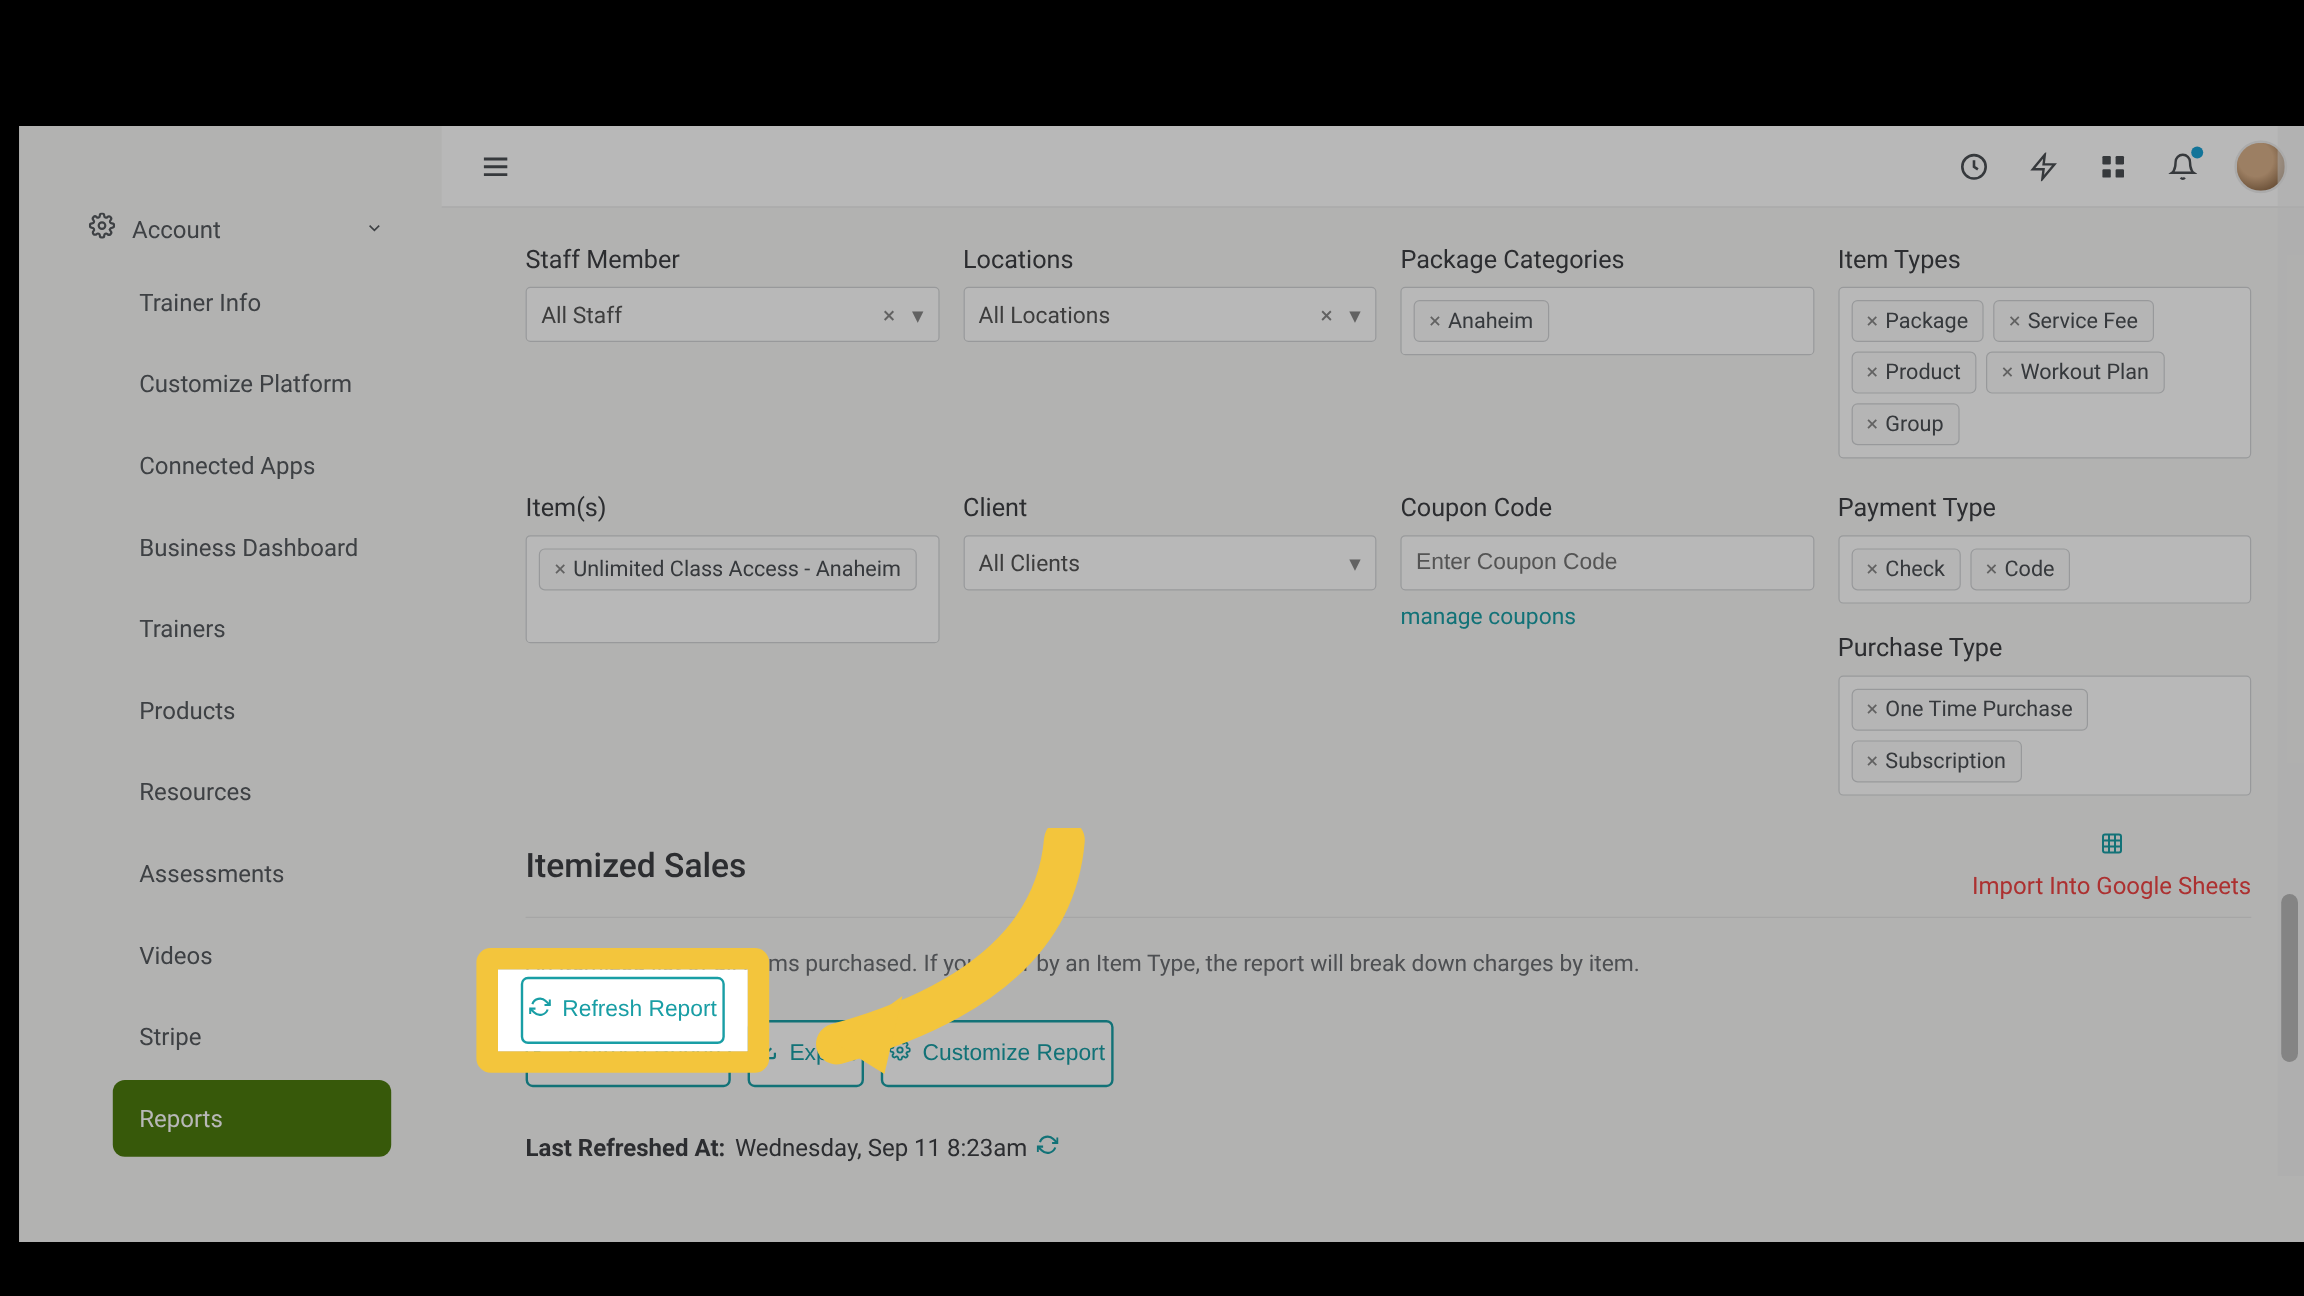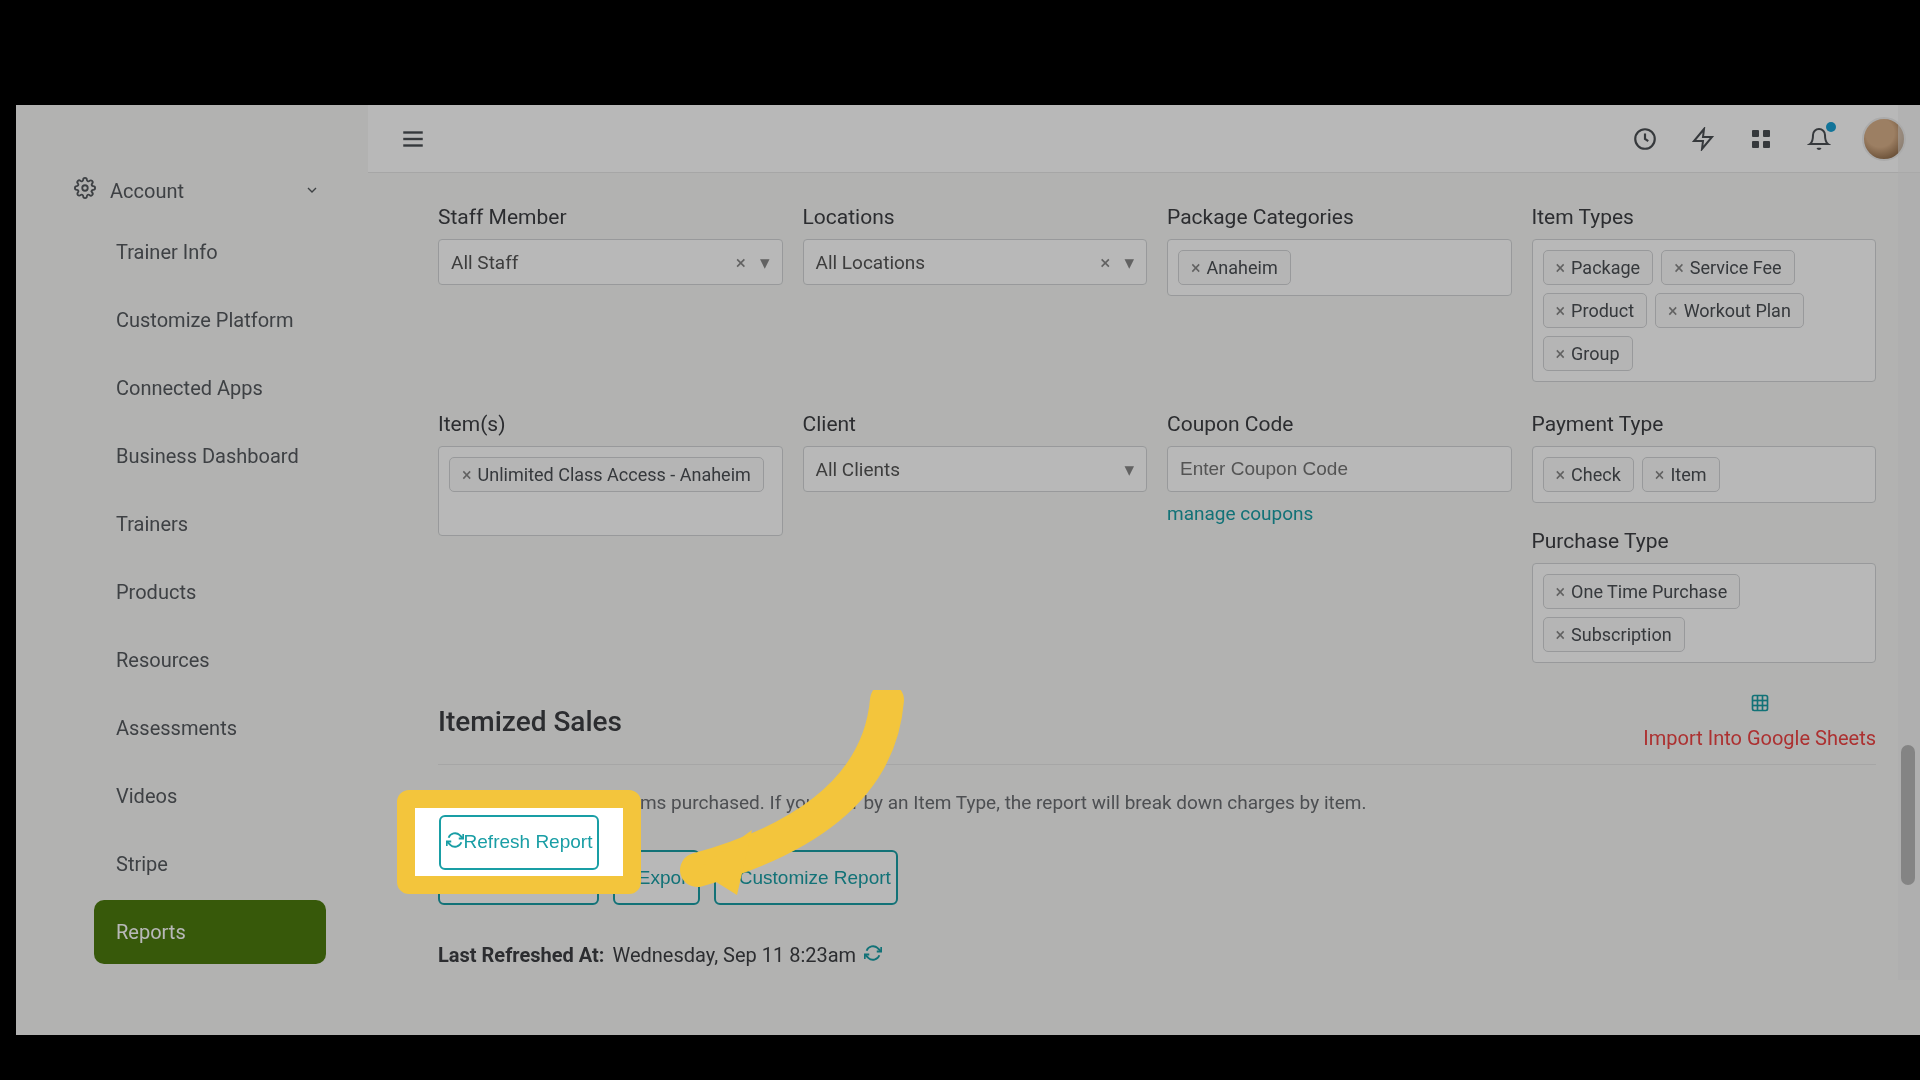--- a/index.html
+++ b/index.html
@@ -169,20 +169,21 @@
 }
 .btn-outline {
   border: 2px solid #199ea5;
   color: #199ea5;
   background: #fff;
   border-radius: 6px;
   padding: 14px 5px;
   font-size: 19px;
   display: flex;
   align-items: center;
+  gap: 10px;
 }
 .last-refreshed {
   font-size: 20px;
   color: #3d3f43;
   display: flex;
   align-items: center;
   gap: 8px;
 }
 .last-refreshed .lbl { font-weight: 700; }
 .highlight-callout {
@@ -390,21 +391,21 @@
       </div>
       <div class="filter">
         <div class="filter-label">Payment Type</div>
         <div class="chip-box">
           <span class="chip">
               <span class="x">×</span>
               <span>Check</span>
             </span>
           <span class="chip">
               <span class="x">×</span>
-              <span>Item</span>
+              <span>Code</span>
             </span>
         </div>
         <div class="filter-label" style="margin-top:26px;">Purchase Type</div>
         <div class="chip-box">
           <span class="chip">
               <span class="x">×</span>
               <span>One Time Purchase</span>
             </span>
           <span class="chip">
               <span class="x">×</span>

